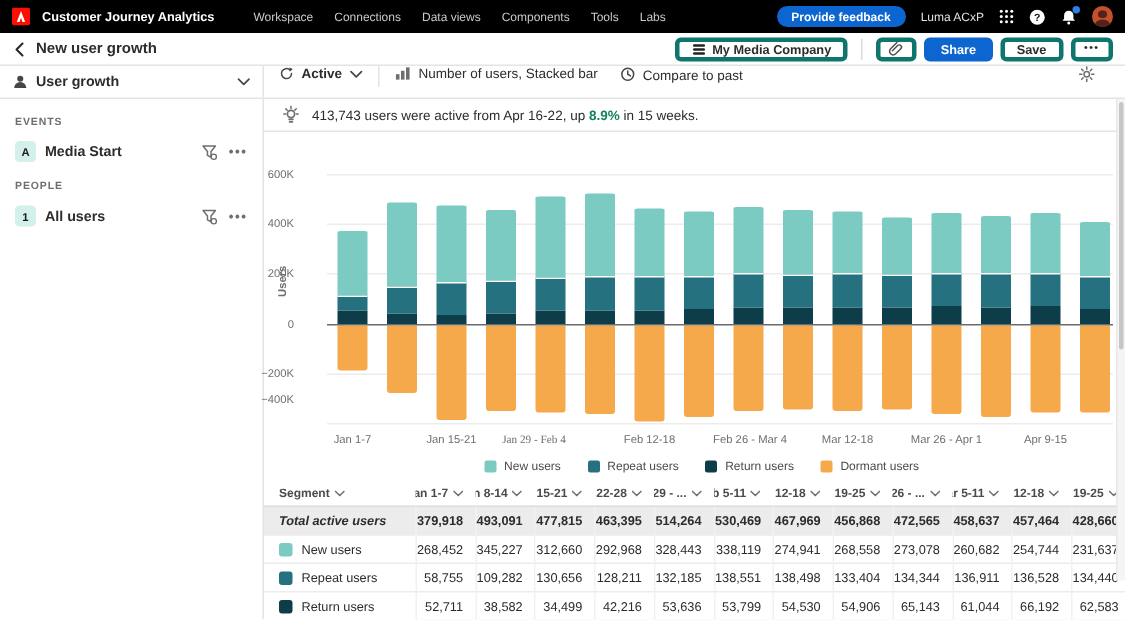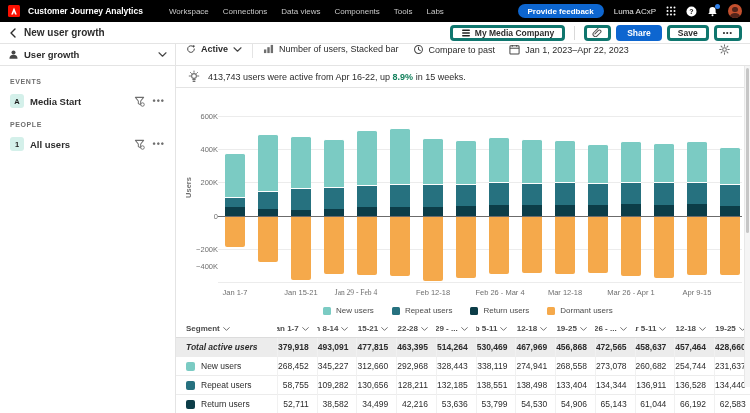--- a/index.html
+++ b/index.html
@@ -58,21 +58,21 @@
   .insight-text { font-size:9px; color:#2c2c2c; }
   .insight-highlight { font-weight:700; }
 
   
   .chart-wrap { position:relative; height:230px; }
   .y-axis-title { position:absolute; left:2px; top:95px; transform:rotate(-90deg); transform-origin:center;
     font-size:7.5px; color:#6e6e6e; font-weight:700; }
   .plot { position:absolute; left:42px; top:28px; width:524px; height:166px; }
   .gridline { position:absolute; left:0; right:0; height:1px; background:#ececec; }
   .zero-line { position:absolute; left:0; right:0; height:1px; background:#6b6b6b; z-index:3; }
-  .ytick { position:absolute; right:100%; margin-right:0; font-size:7.5px; color:#6e6e6e; white-space:nowrap; transform:translateY(-50%); }
+  .ytick { position:absolute; right:100%; margin-right:22px; font-size:7.5px; color:#6e6e6e; white-space:nowrap; transform:translateY(-50%); }
   .bar-seg { position:absolute; width:20px; }
   .xlabels { position:absolute; left:42px; top:200px; width:524px; height:12px; }
   .xlabel { position:absolute; transform:translateX(-50%); font-size:7.5px; color:#6e6e6e; white-space:nowrap; }
   .legend { position:absolute; left:0; right:0; top:218px; display:flex; justify-content:center; gap:18px; }
   .legend-item { display:flex; align-items:center; gap:5px; }
   .legend-swatch { width:8px; height:8px; border-radius:1.5px; }
   .legend-label { font-size:8px; color:#4b4b4b; }
 
   
   .table { margin:2px 6px 0 0; display:grid; grid-template-columns:101px repeat(12, 1fr); font-size:8.5px; }
@@ -204,29 +204,20 @@
           <rect x="8.4" y="1" width="2.6" height="9" fill="#6e6e6e"></rect>
         </svg>
         <span class="tool-label">Number of users, Stacked bar</span>
       </div>
       <div class="tool-group" style="margin-left:8px">
         <svg width="11" height="11" viewBox="0 0 12 12">
           <circle cx="6" cy="6" r="4.3" fill="none" stroke="#464646" stroke-width="1.1"></circle>
           <polyline points="6,3.6 6,6 8,7.2" fill="none" stroke="#464646" stroke-width="1.1" stroke-linecap="round"></polyline>
         </svg>
         <span class="tool-label">Compare to past</span>
-      </div>
-      <div class="tool-group" style="margin-left:8px">
-        <svg width="11" height="11" viewBox="0 0 12 12">
-          <rect x="1" y="2" width="10" height="9" rx="1" fill="none" stroke="#464646" stroke-width="1.1"></rect>
-          <line x1="1" y1="4.6" x2="11" y2="4.6" stroke="#464646" stroke-width="1.1"></line>
-          <line x1="3.6" y1="1" x2="3.6" y2="3" stroke="#464646" stroke-width="1.1"></line>
-          <line x1="8.4" y1="1" x2="8.4" y2="3" stroke="#464646" stroke-width="1.1"></line>
-        </svg>
-        <span class="tool-label">Jan 1, 2023–Apr 22, 2023</span>
       </div>
       <div style="margin-left:auto; margin-right:10px; display:flex">
         <svg width="11" height="11" viewBox="0 0 12 12">
           <circle cx="6" cy="6" r="2" fill="none" stroke="#6e6e6e" stroke-width="1.1"></circle>
           <g stroke="#6e6e6e" stroke-width="1.1" stroke-linecap="round">
             <line x1="6" y1="0.8" x2="6" y2="2.4"></line>
               <line x1="6" y1="9.6" x2="6" y2="11.2"></line>
             <line x1="0.8" y1="6" x2="2.4" y2="6"></line>
               <line x1="9.6" y1="6" x2="11.2" y2="6"></line>
             <line x1="2.3" y1="2.3" x2="3.4" y2="3.4"></line>

